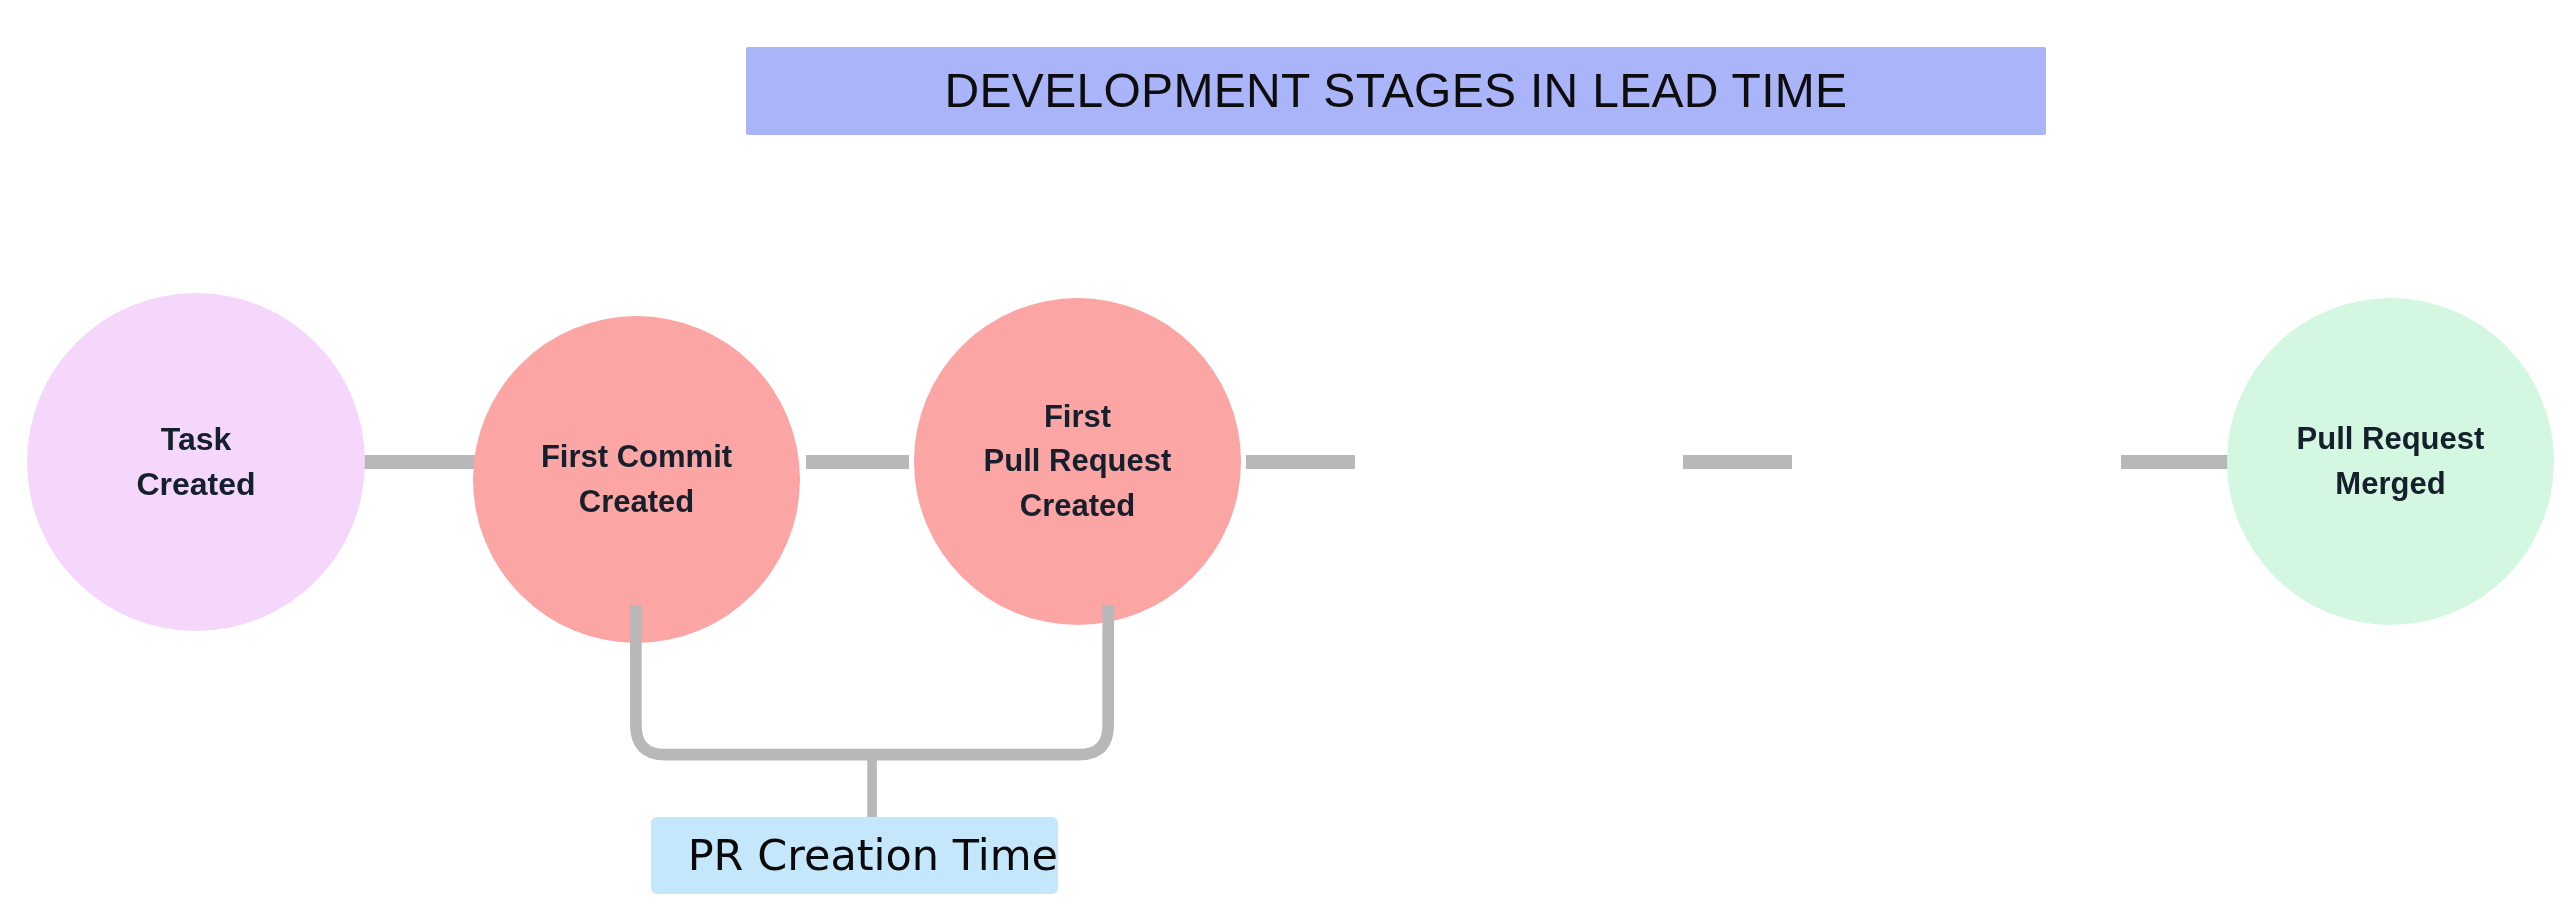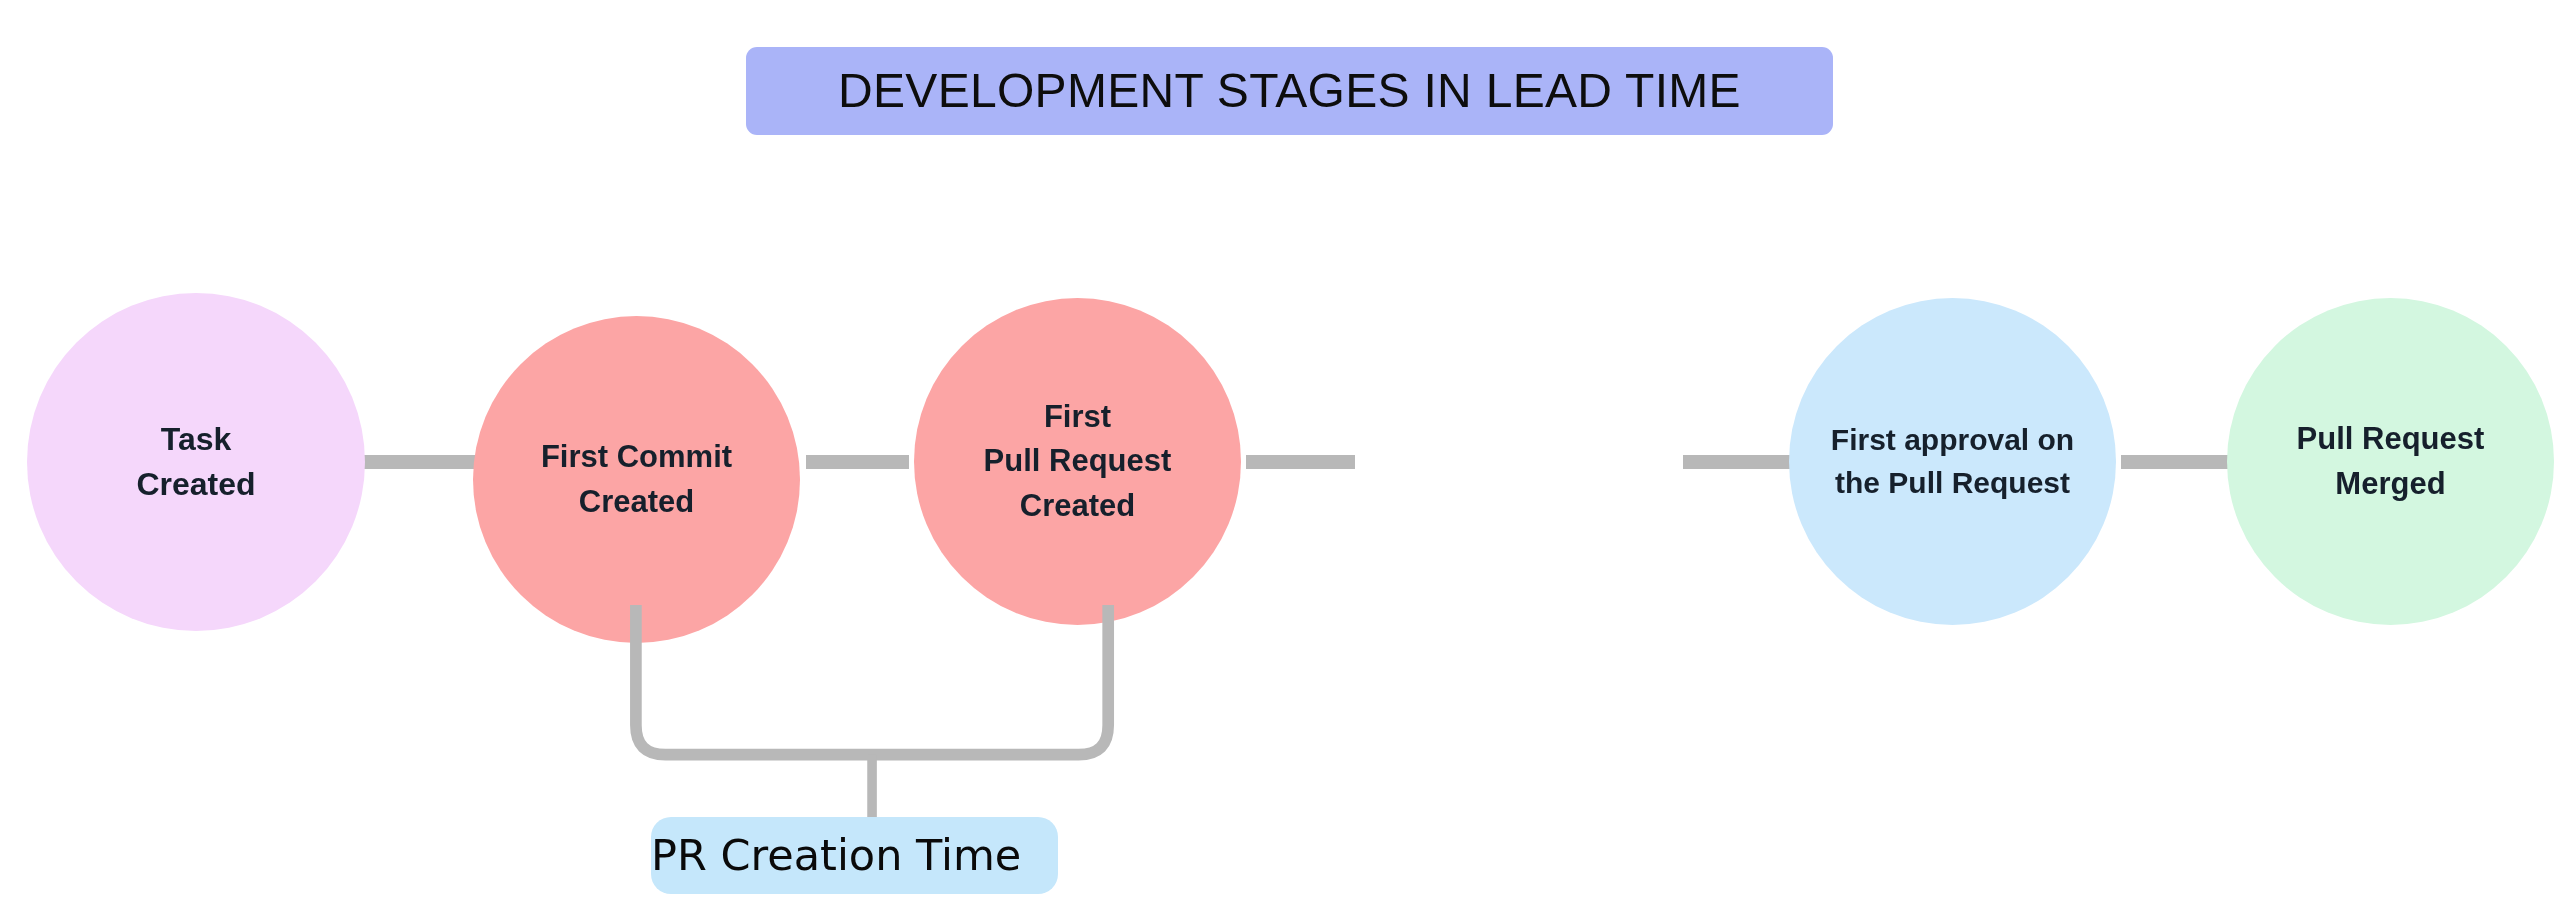--- a/index.html
+++ b/index.html
@@ -18,24 +18,24 @@
   #diagram-root {
     position: absolute;
     inset: 0;
   }
 
   
   .title-box {
     position: absolute;
     left: 746px;
     top: 47px;
-    width: 1087px;
+    width: 1300px;
     height: 88px;
     background: #aab4f8;
-    border-radius: 11px;
+    border-radius: 2px;
     display: flex;
     align-items: center;
     justify-content: center;
     box-sizing: border-box;
   }
   .title-text {
     font-family: "Liberation Sans", sans-serif;
     font-size: 48px;
     font-weight: 400;
     letter-spacing: 0.3px;
@@ -82,24 +82,24 @@
   }
 
   
   .note-box {
     position: absolute;
     left: 651px;
     top: 817px;
     width: 407px;
     height: 77px;
     background: #c5e7fb;
-    border-radius: 20px;
+    border-radius: 6px;
     display: flex;
     align-items: center;
-    justify-content: flex-start;
+    justify-content: flex-end;
     box-sizing: border-box;
   }
   .note-text {
     font-family: "DejaVu Sans", sans-serif;
     font-size: 43px;
     font-weight: 400;
     color: #0a0a0a;
     white-space: nowrap;
     line-height: 1;
   }
@@ -129,24 +129,20 @@
 Created</span>
   </div>
 
   <div class="stage-circle" style="left:914px; top:298px; width:327px; height:327px; background:#fca5a5;">
     <span class="stage-label" style="font-size:31px;">First
 Pull Request
 Created</span>
   </div>
 
 
-  <div class="stage-circle" style="left:1789px; top:298px; width:327px; height:327px; background:#cbe8fc;">
-    <span class="stage-label" style="font-size:30px;">First approval on
-the Pull Request</span>
-  </div>
 
   <div class="stage-circle" style="left:2227px; top:298px; width:327px; height:327px; background:#d3f7e0;">
     <span class="stage-label" style="font-size:31px;">Pull Request
 Merged</span>
   </div>
 
   <svg class="bracket-svg" viewBox="0 0 740 300" preserveAspectRatio="none">
     <path d="M 45 0 L 45 175 Q 45 218 88 218 L 690 218 Q 733 218 733 175 L 733 0" fill="none" stroke="#b8b8b8" stroke-width="17" stroke-linecap="butt"></path>
     <path d="M 389 218 L 389 309" fill="none" stroke="#b8b8b8" stroke-width="14" stroke-linecap="butt"></path>
   </svg>

